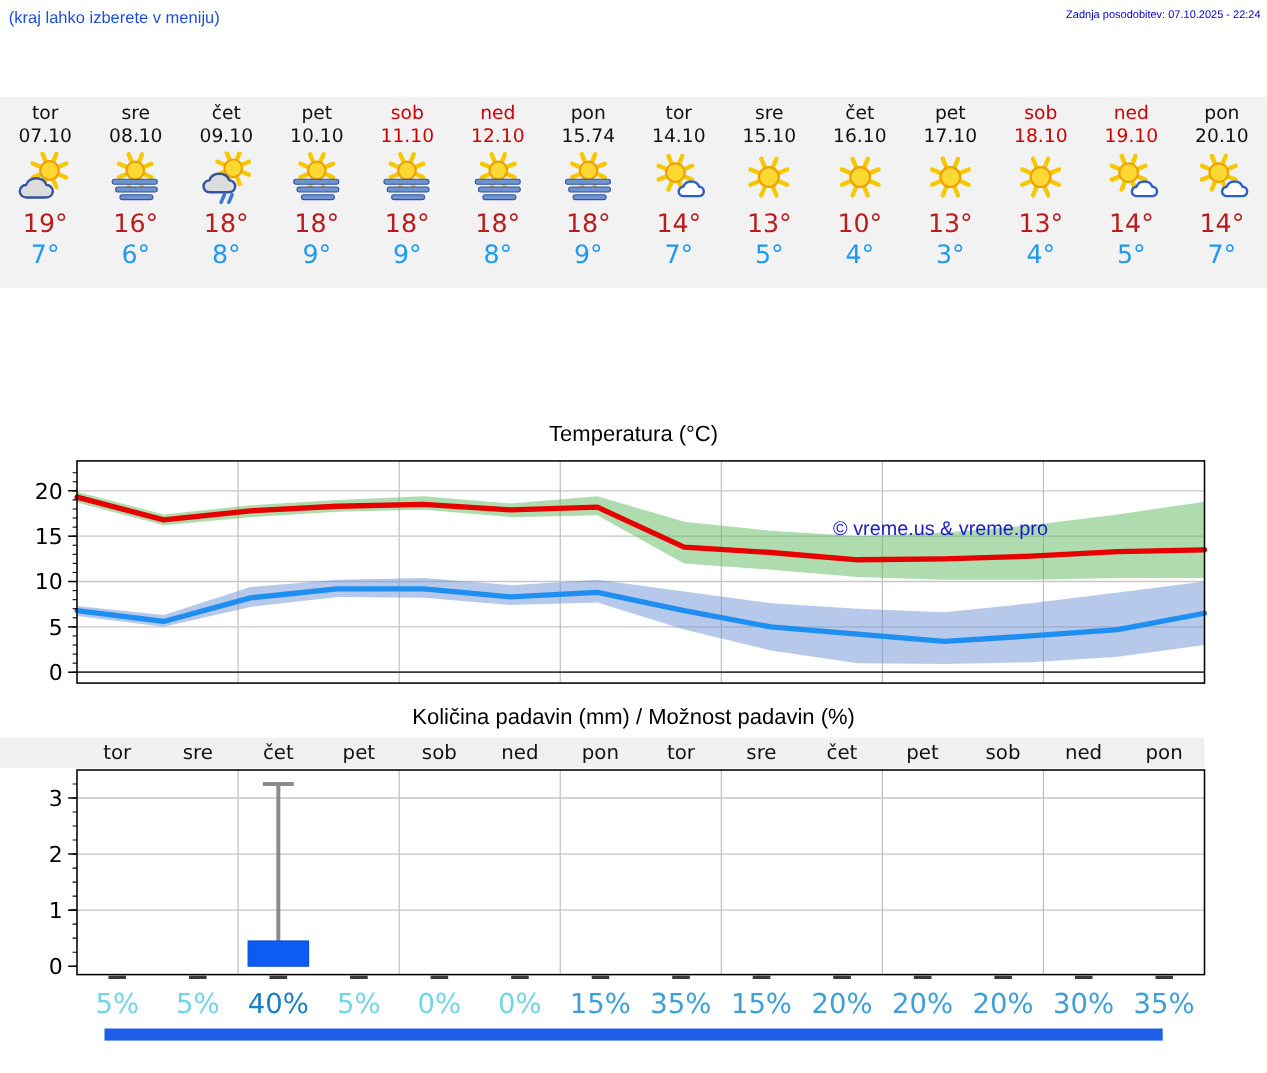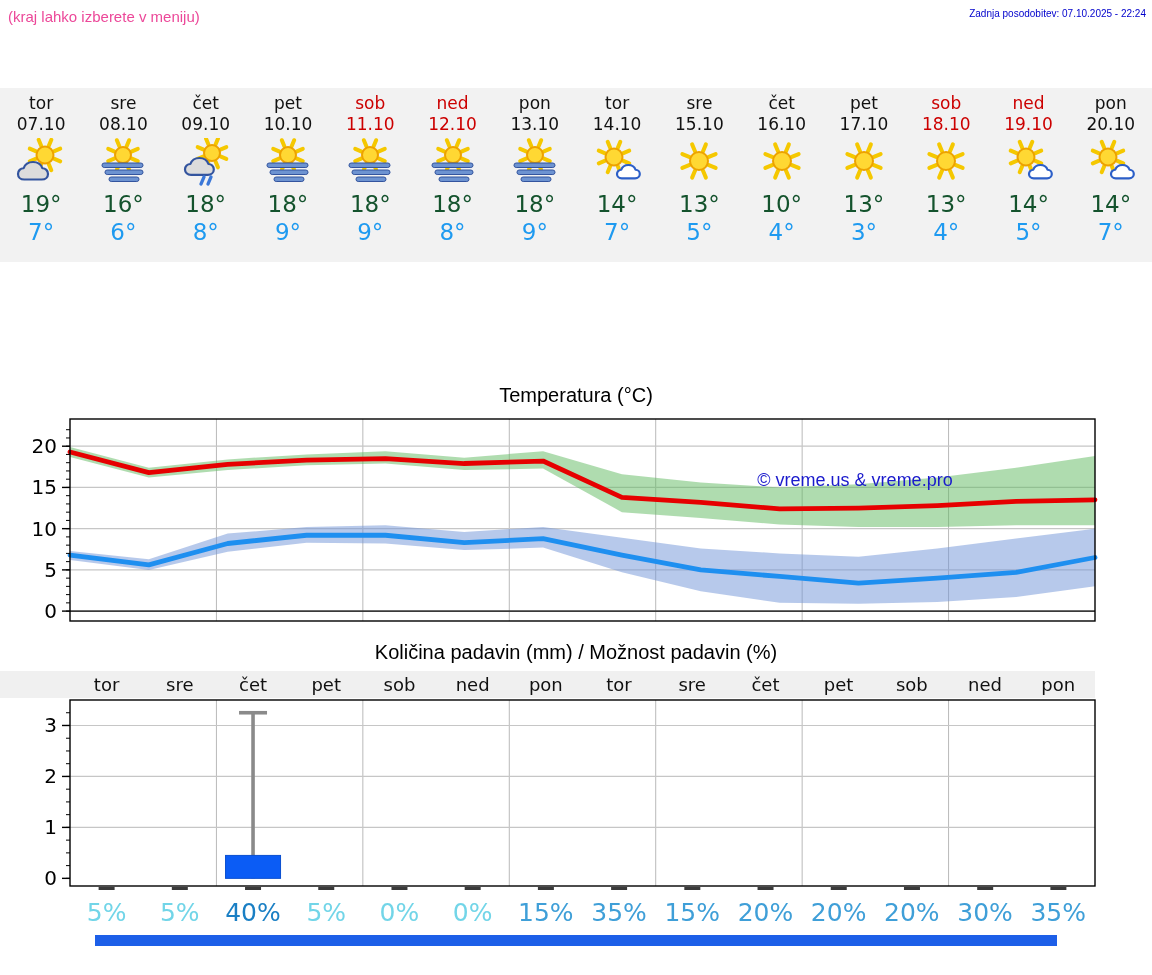--- a/index.html
+++ b/index.html
@@ -2,36 +2,36 @@
 <html><head>
 <meta charset="utf-8">
 <style>
   * { margin:0; padding:0; box-sizing:border-box; }
   body {
     width:1152px; height:975px; overflow:hidden; background:#fff;
     font-family:"Liberation Sans", sans-serif;
   }
   
   .header { position:relative; height:88px; }
-  .hint { position:absolute; left:8px; top:8px; font-size:15px; color:#ec4899; }
+  .hint { position:absolute; left:8px; top:8px; font-size:15px; color:#1d4ed8; }
   .updated { position:absolute; right:6px; top:8px; font-size:10px; color:#0000cc; }
   .title { position:absolute; left:0; right:0; top:17px; text-align:center;
            font-size:21px; color:#0000cc; }
   
   .forecast-strip {
     background:#f2f2f2; height:174px; display:flex; padding-top:5px;
     font-family:"DejaVu Sans", sans-serif;
   }
   .day-col { flex:1 1 0; text-align:center; }
   .day-name { font-size:17px; line-height:1.25; color:#111; }
   .day-date { font-size:17px; line-height:1.25; color:#111; }
   .day-col.weekend .day-name, .day-col.weekend .day-date { color:#cc0000; }
   .day-icon { height:50px; margin-top:2px; }
   .day-icon svg { width:54px; height:48px; }
-  .day-high { font-size:23px; color:#14532d; line-height:1.25; margin-top:2px; }
+  .day-high { font-size:23px; color:#b91c1c; line-height:1.25; margin-top:2px; }
   .day-low  { font-size:23px; color:#1e9af0; line-height:1.25; }
   .spacer { height:122px; }
   .chart-title {
     text-align:center; font-size:20px; color:#000; height:30px;
     font-family:"Liberation Sans", sans-serif;
   }
   #temp-chart svg, #precip-chart svg { display:block; }
   .precip-title { margin-top:12px; }
   .day-strip {
     background:#f0f0f0; height:27px; display:flex; padding-left:70px;
@@ -172,21 +172,21 @@
           <rect x="6" y="25" width="41" height="4.5" rx="2.2" fill="#6d93d1" stroke="#33549e" stroke-width="1"></rect>
           <rect x="9" y="32" width="38" height="4.5" rx="2.2" fill="#6d93d1" stroke="#33549e" stroke-width="1"></rect>
           <rect x="13" y="39" width="30" height="4.5" rx="2.2" fill="#6d93d1" stroke="#33549e" stroke-width="1"></rect>
         </svg></div>
     <div class="day-high">18°</div>
     <div class="day-low">8°</div>
   </div>
 
   <div class="day-col">
     <div class="day-name">pon</div>
-    <div class="day-date">13.10</div>
+    <div class="day-date">15.74</div>
     <div class="day-icon"><svg viewBox="0 0 54 48" xmlns="http://www.w3.org/2000/svg">
           <line x1="35.31491579260158" y1="20.44415089128581" x2="41.78207252018059" y2="23.122934917841437" stroke="#f5c800" stroke-width="4" stroke-linecap="round"></line>
           <line x1="30.44415089128581" y1="25.31491579260158" x2="33.122934917841434" y2="31.782072520180588" stroke="#f5c800" stroke-width="4" stroke-linecap="round"></line>
           <line x1="23.55584910871419" y1="25.31491579260158" x2="20.877065082158566" y2="31.782072520180588" stroke="#f5c800" stroke-width="4" stroke-linecap="round"></line>
           <line x1="18.68508420739842" y1="20.44415089128581" x2="12.217927479819412" y2="23.122934917841437" stroke="#f5c800" stroke-width="4" stroke-linecap="round"></line>
           <line x1="18.68508420739842" y1="13.555849108714193" x2="12.21792747981941" y2="10.877065082158566" stroke="#f5c800" stroke-width="4" stroke-linecap="round"></line>
           <line x1="23.555849108714188" y1="8.685084207398422" x2="20.877065082158555" y2="2.2179274798194157" stroke="#f5c800" stroke-width="4" stroke-linecap="round"></line>
           <line x1="30.44415089128581" y1="8.68508420739842" x2="33.12293491784144" y2="2.217927479819414" stroke="#f5c800" stroke-width="4" stroke-linecap="round"></line>
           <line x1="35.31491579260158" y1="13.555849108714186" x2="41.782072520180584" y2="10.877065082158554" stroke="#f5c800" stroke-width="4" stroke-linecap="round"></line>
           <circle cx="27" cy="17" r="8" fill="#ffd833" stroke="#eda200" stroke-width="2"></circle>

